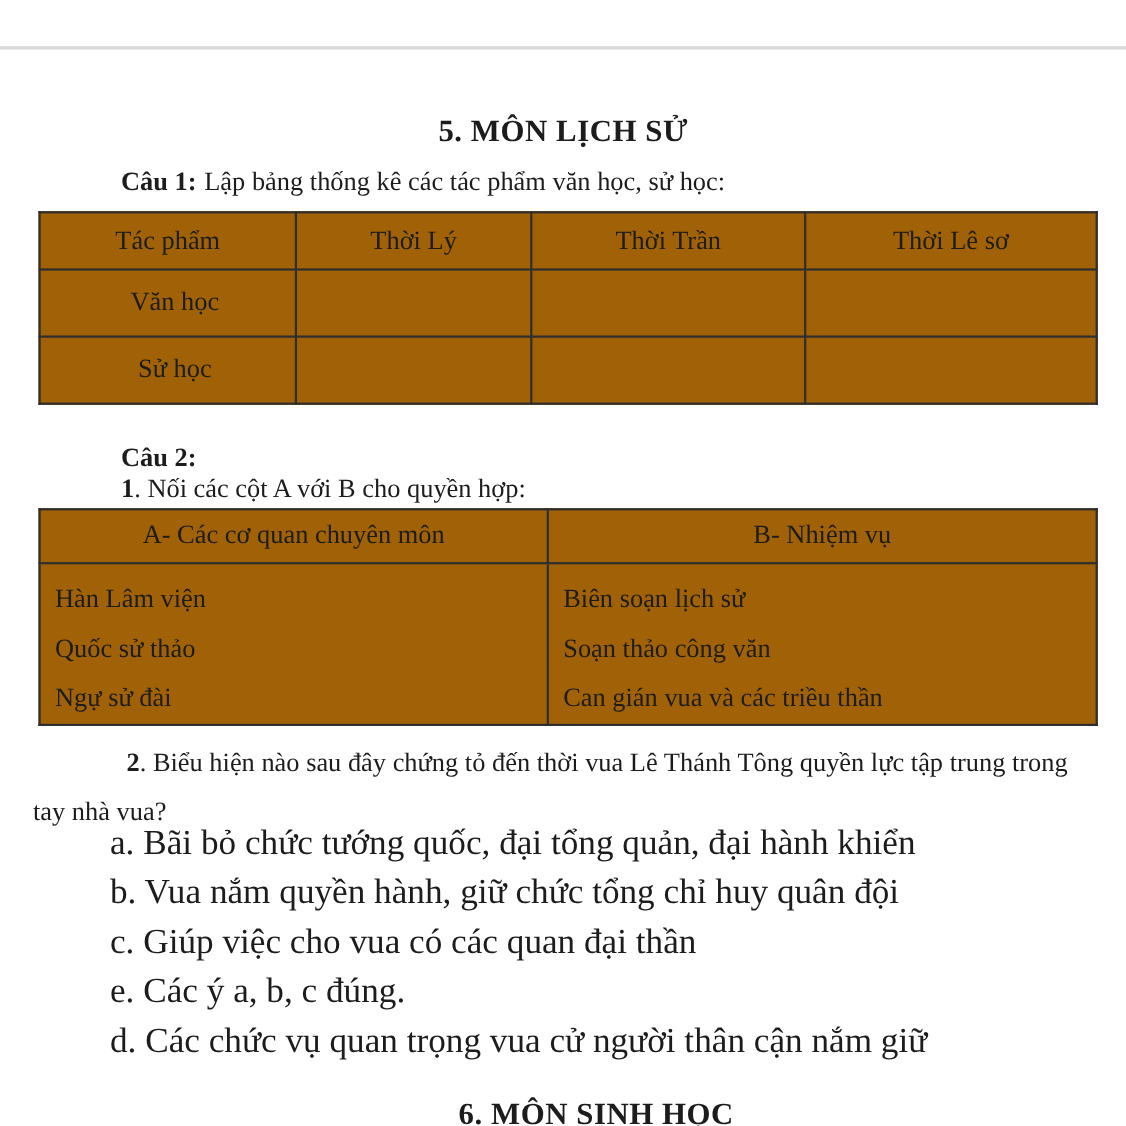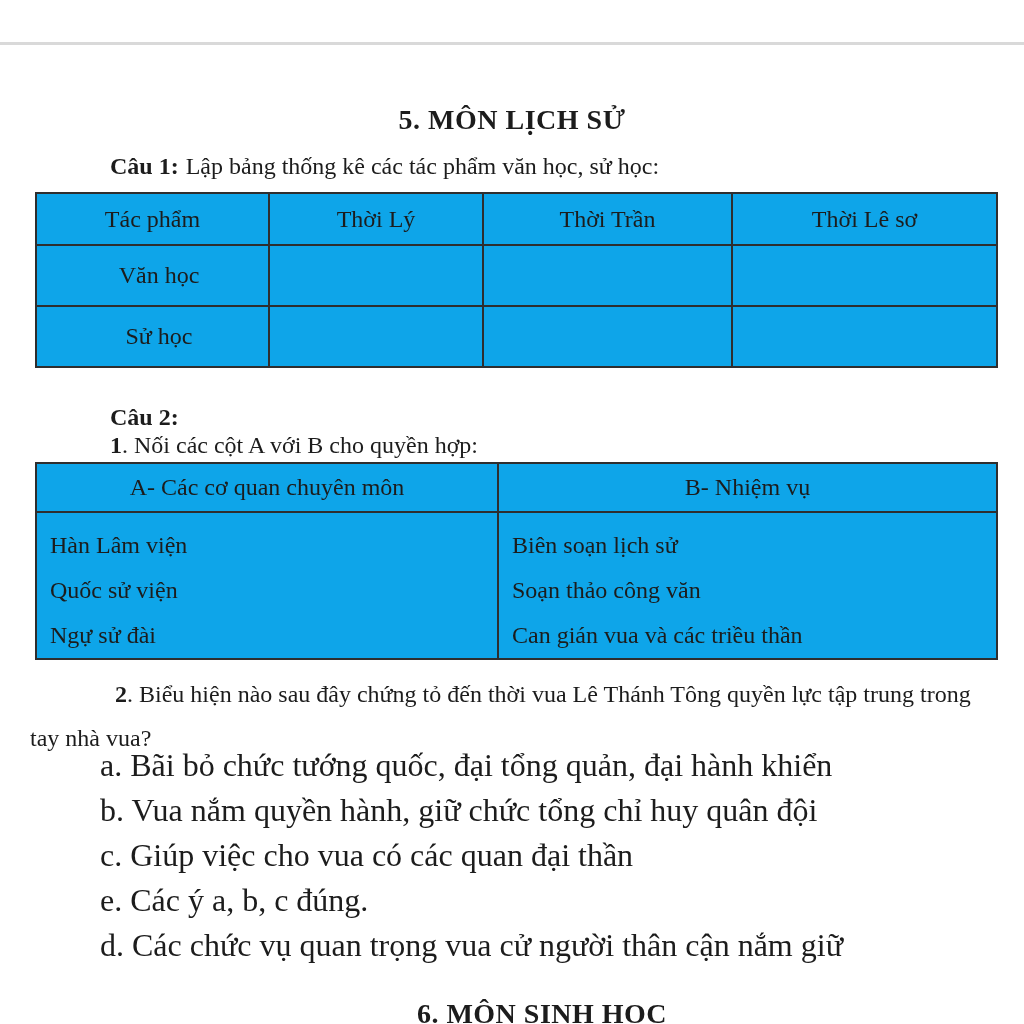--- a/index.html
+++ b/index.html
@@ -23,21 +23,21 @@
     text-align: center; font-weight: bold; font-size: 28px;
     letter-spacing: 0.5px;
   }
 
   .line { position: absolute; font-size: 24px; }
   .b { font-weight: bold; }
 
   .cau1-line { left: 110px; top: 153px; font-family: Liberation Serif, serif; }
   .cau1-line .lbl { margin-right: 7px; }
 
-  table { border-collapse: collapse; table-layout: fixed; background: #0ea5e9; }
+  table { border-collapse: collapse; table-layout: fixed; background: #a16207; }
   td, th { border: 2px solid #2e2e2e; font-size: 24px; font-weight: normal; }
 
   .table1 { position: absolute; left: 35px; top: 192px; width: 961px; }
   .table1 th { height: 52px; text-align: center; vertical-align: middle; }
   .table1 td { height: 61px; text-align: center; vertical-align: middle; padding-left: 13px; }
 
   .cau2-label { left: 110px; top: 404px; }
   .q1-line   { left: 110px; top: 432px; }
 
   .table2 { position: absolute; left: 35px; top: 462px; width: 961px; }
@@ -113,21 +113,21 @@
         <col style="width:499px">
     </colgroup>
     <tbody>
         <tr>
       <th>A- Các cơ quan chuyên môn</th>
       <th>B- Nhiệm vụ</th>
     </tr>
     <tr>
       <td>
         <div class="match-item">Hàn Lâm viện</div>
-        <div class="match-item">Quốc sử viện</div>
+        <div class="match-item">Quốc sử thảo</div>
         <div class="match-item">Ngự sử đài</div>
       </td>
       <td>
         <div class="match-item">Biên soạn lịch sử</div>
         <div class="match-item">Soạn thảo công văn</div>
         <div class="match-item">Can gián vua và các triều thần</div>
       </td>
     </tr>
   </tbody>
     </table>

